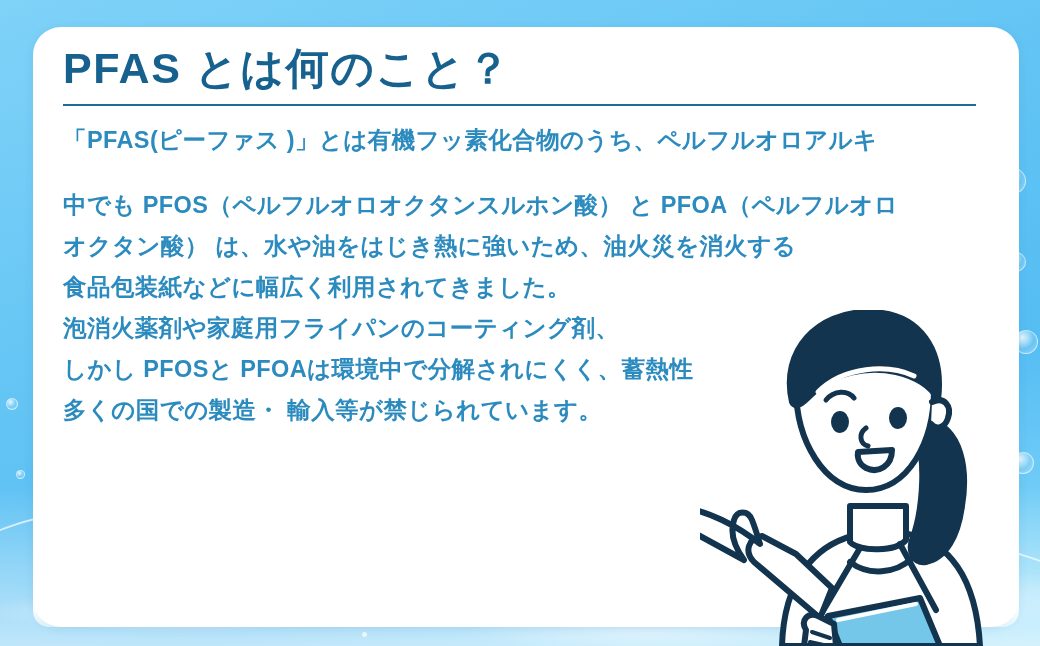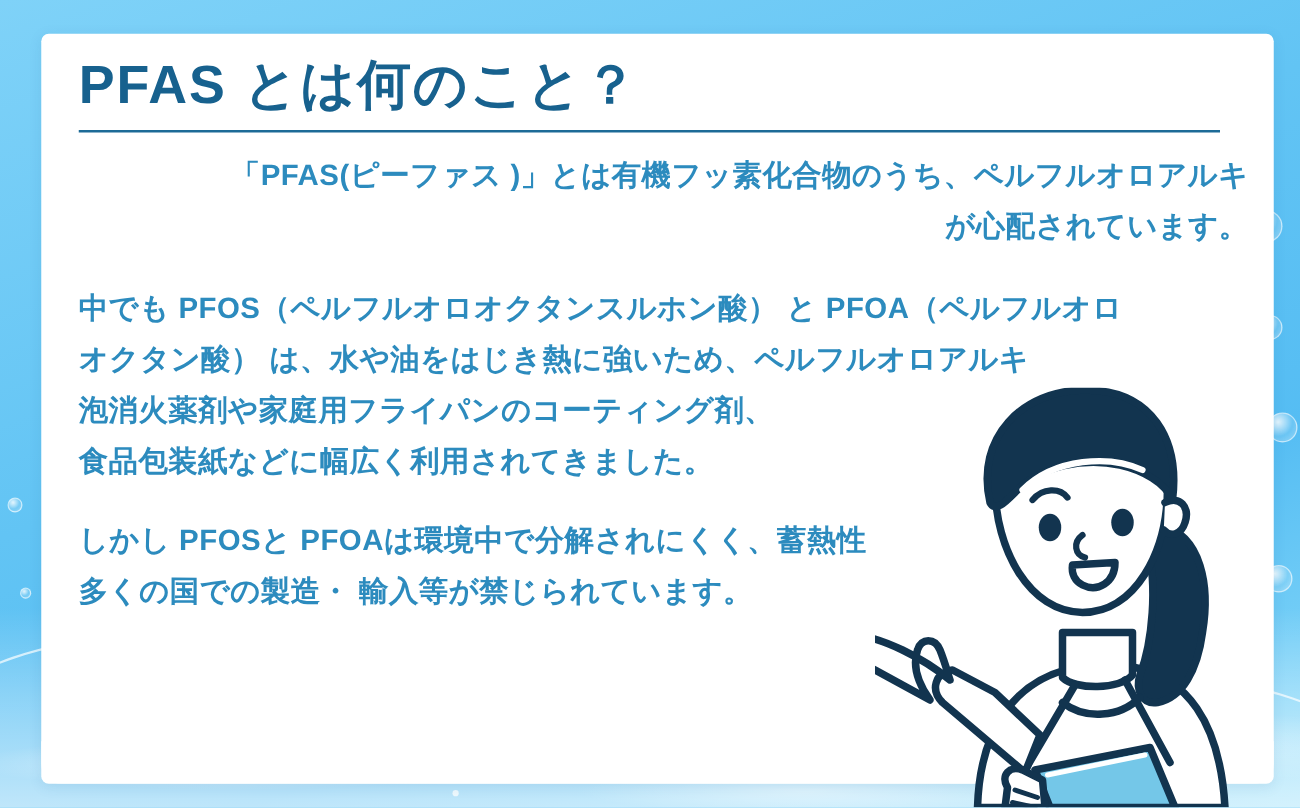--- a/index.html
+++ b/index.html
@@ -31,21 +31,21 @@
   .bubble {
     position:absolute; border-radius:50%;
     background:radial-gradient(circle at 34% 30%, rgba(255,255,255,.85), rgba(255,255,255,.12) 55%, rgba(255,255,255,.38) 100%);
     border:1px solid rgba(255,255,255,.55);
   }
   .dot { position:absolute; border-radius:50%; background:rgba(255,255,255,.75); }
 
   
   #card {
     position:absolute; left:33px; top:27px; width:986px; height:600px;
-    background:#ffffff; border-radius:6px;
+    background:#ffffff; border-radius:28px;
     box-shadow:0 2px 10px rgba(30,90,140,.10);
   }
   #card-fade {
     position:absolute; left:0; right:0; bottom:0; height:34px;
     border-radius:0 0 16px 16px;
     background:linear-gradient(180deg, rgba(255,255,255,1) 0%, rgba(255,255,255,.88) 55%, rgba(255,255,255,.55) 100%);
   }
   #content { position:absolute; left:30px; top:18px; right:20px; }
 
   #page-title {
@@ -54,23 +54,23 @@
   }
   #title-rule {
     margin-top:12px; width:913px; height:0;
     border-top:2px solid #1d6b97;
   }
 
   .para {
     color:#2c8bbe; font-size:23.5px; font-weight:bold;
     line-height:41px; letter-spacing:.4px; white-space:nowrap;
   }
-  #para-1 { margin-top:14px;text-align:right; }
+  #para-1 { margin-top:14px; }
   #para-2 { margin-top:24px; }
-  #para-3 { margin-top:22px; }
+  #para-3 { }
 
   
   #illustration {
     position:absolute; left:700px; top:310px; width:340px; height:336px;
     overflow:hidden; pointer-events:none;
   }
   #illustration svg { display:block; }
 </style>
 </head>
 <body>
@@ -96,28 +96,27 @@
 </div>
 
 <div id="card">
   <div id="content">
 
     <h1 id="page-title">PFAS とは何のこと？</h1>
     <div id="title-rule"></div>
 
     <div class="para" id="para-1">
       <div>「PFAS(ピーファス )」とは有機フッ素化合物のうち、ペルフルオロアルキ</div>
-      <div>が心配されています。</div>
     </div>
 
     <div class="para" id="para-2">
       <div>中でも PFOS（ペルフルオロオクタンスルホン酸） と PFOA（ペルフルオロ</div>
-      <div>オクタン酸） は、水や油をはじき熱に強いため、ペルフルオロアルキ</div>
+      <div>オクタン酸） は、水や油をはじき熱に強いため、油火災を消火する</div>
+      <div>食品包装紙などに幅広く利用されてきました。</div>
       <div>泡消火薬剤や家庭用フライパンのコーティング剤、</div>
-      <div>食品包装紙などに幅広く利用されてきました。</div>
     </div>
 
     <div class="para" id="para-3">
       <div>しかし PFOSと PFOAは環境中で分解されにくく、蓄熱性</div>
       <div>多くの国での製造・ 輸入等が禁じられています。</div>
     </div>
   </div>
   <div id="card-fade"></div>
 </div>
 

